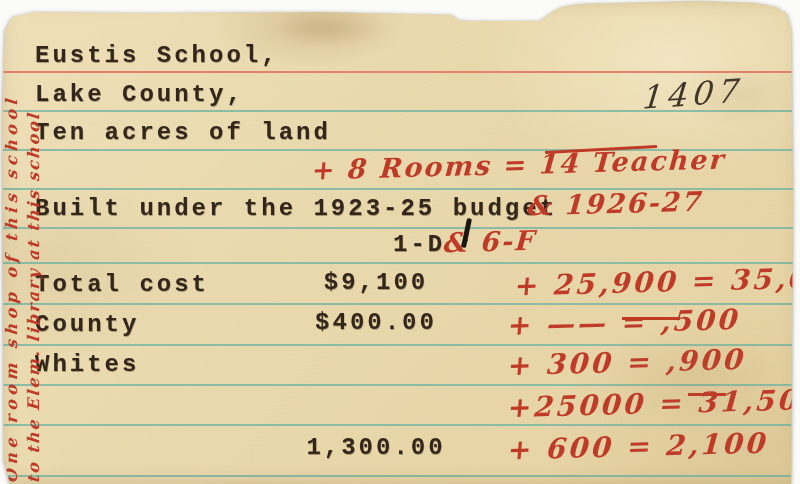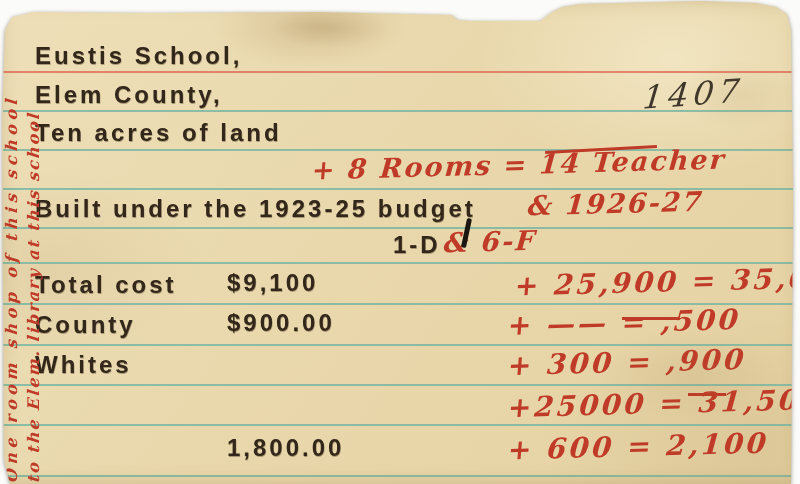--- a/index.html
+++ b/index.html
@@ -14,24 +14,24 @@
       radial-gradient(ellipse 300px 200px at 95% 92%, rgba(165,130,75,.14), transparent 72%),
       linear-gradient(128deg,#eedfb8 0%,#e9d8ac 45%,#e5d2a3 100%);
     clip-path: polygon(10px 484px,4px 460px,2px 120px,5px 30px,12px 17px,34px 12px,
       150px 13px,320px 12px,452px 15px,458px 20px,470px 21px,540px 21px,552px 12px,
       562px 7px,580px 4px,700px 1px,756px 3px,776px 7px,787px 14px,791px 30px,
       793px 200px,791px 484px);}
   .edge{position:absolute;inset:0;box-shadow:inset 0 0 18px rgba(120,90,40,.25);pointer-events:none;}
   .rule{position:absolute;left:3px;right:6px;height:2px;pointer-events:none;}
   .rule.red{background:#e0725e;opacity:.85;}
   .rule.green{background:#73b4a2;opacity:.8;}
-  .typed{position:absolute;font-family:Liberation Sans, sans-serif;font-weight:700;
+  .typed{position:absolute;font-family:Liberation Mono, monospace;font-weight:700;
     font-size:24px;letter-spacing:3px;color:#32271a;white-space:nowrap;
     text-shadow:.5px .5px 0 rgba(50,30,10,.35);}
-  .amount{left:227px;width:262px;text-align:left;}
+  .amount{left:245px;width:262px;text-align:center;}
   .script{position:absolute;font-family:"DejaVu Serif", serif;font-style:italic;font-weight:600;
     color:#c03a28;white-space:nowrap;transform:rotate(-1.5deg) skewX(-6deg);letter-spacing:2px;}
   .script.big{font-size:28px;letter-spacing:3px;}
   .script.note{font-size:27px;}
   .hand-number{position:absolute;font-family:"DejaVu Serif", serif;font-style:italic;
     font-size:32px;letter-spacing:5px;color:#3e362b;transform:rotate(-4deg) skewX(-10deg);}
   .stroke{position:absolute;pointer-events:none;}
   .margin-note{position:absolute;font-family:"DejaVu Serif", serif;font-style:italic;
     font-weight:600;color:#c03a28;white-space:nowrap;transform-origin:0 0;
     transform:rotate(-90deg) skewX(-6deg);}
@@ -52,48 +52,48 @@
       <div class="rule green" style="top:188px"></div>
       <div class="rule green" style="top:227px"></div>
       <div class="rule green" style="top:262px"></div>
       <div class="rule green" style="top:303px"></div>
       <div class="rule green" style="top:344px"></div>
       <div class="rule green" style="top:384px"></div>
       <div class="rule green" style="top:424px"></div>
       <div class="rule green" style="top:475px"></div>
 
       <div class="typed" style="left:35px;top:42px">Eustis School,</div>
-      <div class="typed" style="left:35px;top:81px">Elem County,</div>
+      <div class="typed" style="left:35px;top:81px">Lake County,</div>
       <div class="hand-number" style="left:643px;top:75px">1407</div>
       <div class="typed" style="left:35px;top:119px">Ten acres of land</div>
       <div class="typed" style="left:35px;top:195px">Built under the 1923-25 budget</div>
       <div class="typed" style="left:393px;top:231px">1-D</div>
 
       <div class="script note" style="left:312px;top:149px">+ 8 Rooms = 14 Teacher</div>
       <div class="stroke" style="left:545px;top:148px;width:112px;height:2.5px;background:#c03a28;transform:rotate(-3deg)"></div>
       <div class="script note" style="left:528px;top:188px">&amp; 1926-27</div>
       <div class="script note" style="left:444px;top:226px">&amp; 6-F</div>
       <div class="stroke" style="left:464px;top:218px;width:5px;height:30px;background:#1c1611;transform:rotate(12deg);border-radius:2px"></div>
 
       <div class="typed" style="left:35px;top:271px">Total cost</div>
       <div class="typed amount" style="top:269px">$9,100</div>
       <div class="script big" style="left:515px;top:265px">+ 25,900 = 35,000</div>
 
       <div class="typed" style="left:35px;top:311px">County</div>
-      <div class="typed amount" style="top:309px">$900.00</div>
+      <div class="typed amount" style="top:309px">$400.00</div>
       <div class="script big" style="left:508px;top:306px">+ —— = ,500</div>
       <div class="stroke" style="left:622px;top:317px;width:58px;height:2.5px;background:#c03a28"></div>
 
       <div class="typed" style="left:35px;top:351px">Whites</div>
       <div class="script big" style="left:508px;top:346px">+ 300 = ,900</div>
 
       <div class="script big" style="left:508px;top:387px">+25000 = 31,500</div>
       <div class="stroke" style="left:688px;top:393px;width:38px;height:2.5px;background:#c03a28"></div>
 
-      <div class="typed amount" style="top:434px">1,800.00</div>
+      <div class="typed amount" style="top:434px">1,300.00</div>
       <div class="script big" style="left:508px;top:430px">+ 600 = 2,100</div>
 
       <div class="margin-note m1">One room shop of this school</div>
       <div class="margin-note m2">to the Elem. library at this school</div>
 
       <div class="stain" style="left:270px;top:8px;width:120px;height:40px;background:radial-gradient(closest-side,rgba(140,105,55,.18),transparent)"></div>
       <div class="stain" style="left:600px;top:330px;width:180px;height:90px;background:radial-gradient(closest-side,rgba(150,115,60,.10),transparent)"></div>
       <div class="stain" style="left:680px;top:60px;width:120px;height:70px;background:radial-gradient(closest-side,rgba(150,115,60,.10),transparent)"></div>
 
       <div class="edge"></div>

